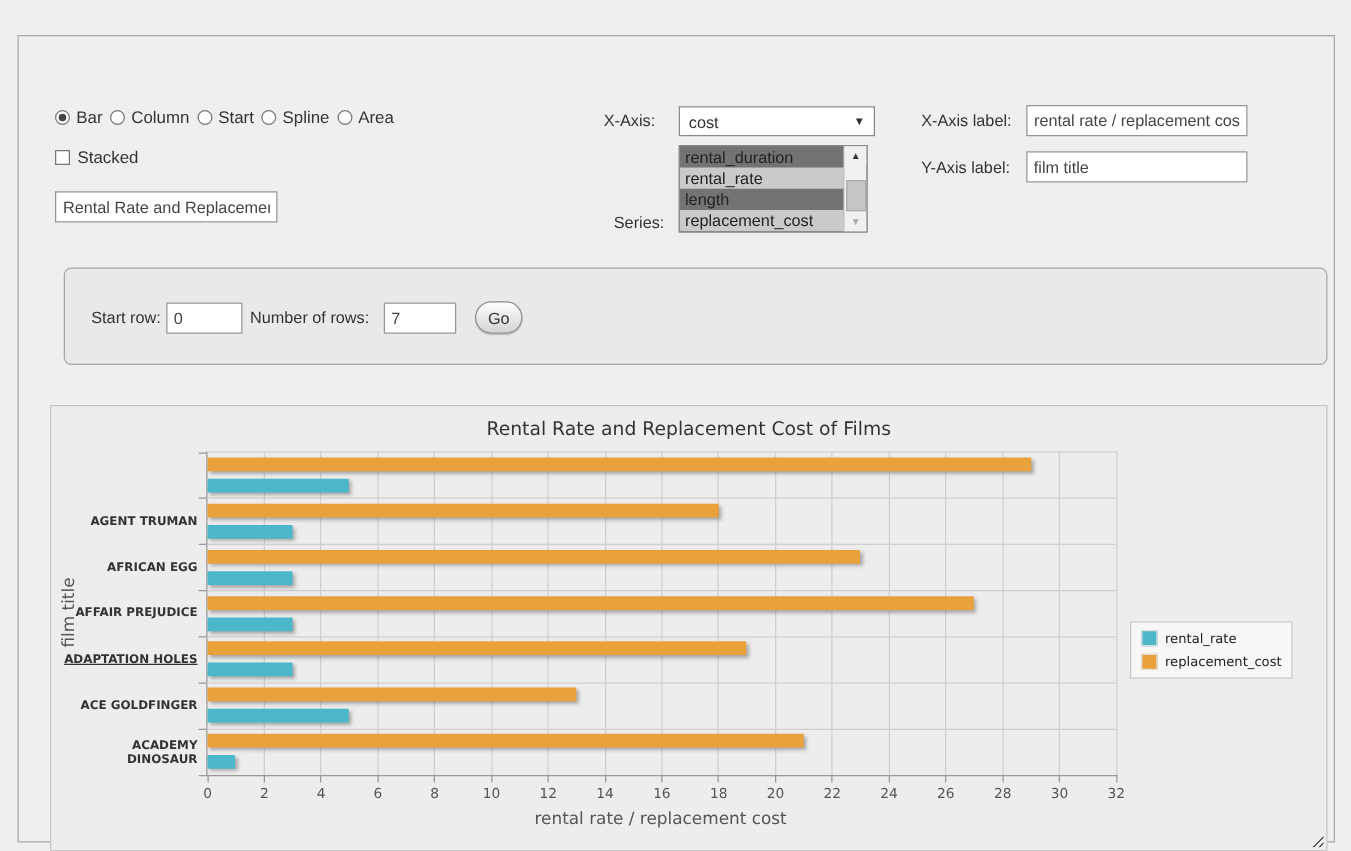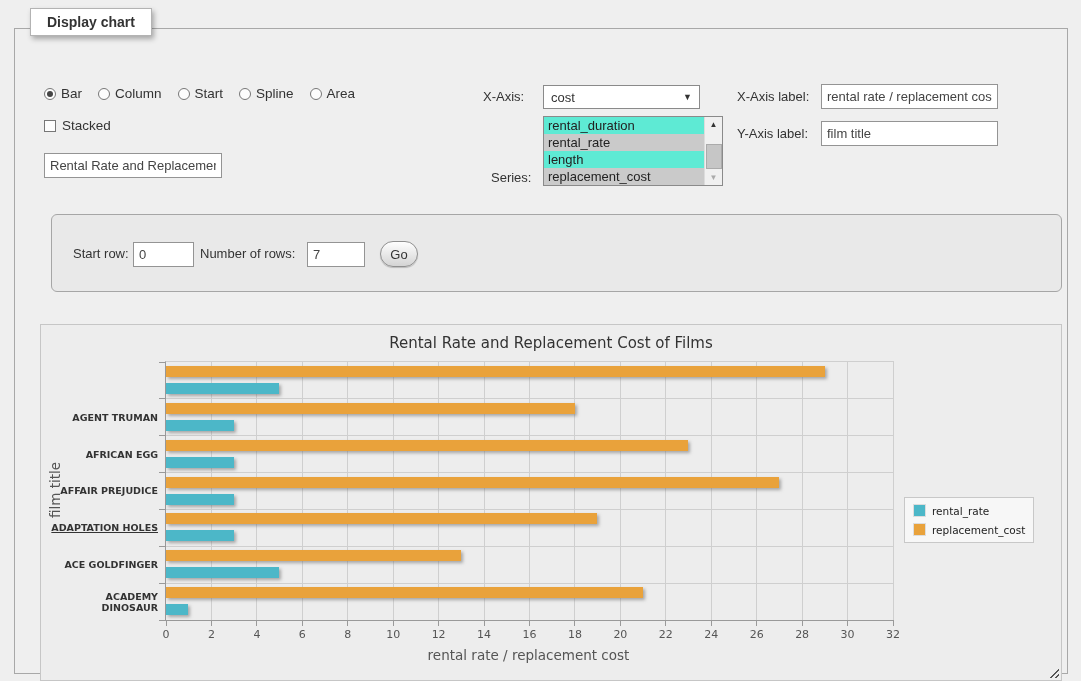--- a/index.html
+++ b/index.html
@@ -2,37 +2,37 @@
 <html><head>
 <meta charset="utf-8">
 <style>
   html,body{margin:0;padding:0;background:#efefef;}
   .canvas{position:relative;width:1081px;height:681px;background:#efefef;overflow:hidden;
           font-family:"Liberation Sans",sans-serif;color:#333;}
   .outer{position:absolute;left:14px;top:28px;width:1052px;height:644px;border:1px solid #a8a8a8;}
   .tab{position:absolute;left:30px;top:8px;z-index:3;background:#fff;border:1px solid #b3b3b3;
        padding:5px 16px;font-size:14px;font-weight:bold;color:#333;box-shadow:2px 3px 5px rgba(0,0,0,.3);}
   .ctl-label{font-size:13.5px;color:#333;}
-  .radio-group{position:absolute;left:29px;top:57px;display:flex;align-items:center;gap:16px;}
+  .radio-group{position:absolute;left:29px;top:57px;display:flex;align-items:center;gap:6px;}
   .radio-item{display:inline-flex;align-items:center;gap:5px;}
   .radio{width:12px;height:12px;border:1px solid #777;border-radius:50%;background:#fdfdfd;
          display:inline-block;position:relative;box-sizing:border-box;}
   .radio.checked::after{content:'';position:absolute;left:2px;top:2px;right:2px;bottom:2px;
          background:#444;border-radius:50%;}
   .stacked-row{position:absolute;left:29px;top:89px;display:flex;align-items:center;gap:6px;}
   .checkbox{width:12px;height:12px;border:1px solid #777;background:#fdfdfd;display:inline-block;box-sizing:border-box;}
   input.txt{border:1px solid #949494;background:#fff;font-family:"Liberation Sans",sans-serif;
             font-size:13px;color:#444;padding:0 5px;box-sizing:border-box;height:25px;}
   .title-input{position:absolute;left:29px;top:124px;width:178px;}
   .flabel{position:absolute;font-size:13px;color:#333;}
   .select{position:absolute;left:528px;top:56px;width:157px;height:24px;background:#fff;
           border:1px solid #8a8a8a;box-sizing:border-box;display:flex;align-items:center;
           padding:0 7px;font-size:13px;color:#333;justify-content:space-between;cursor:default;}
   .select .arrow{font-size:9px;color:#333;}
-  .listbox{position:absolute;left:528px;top:87px;width:180px;height:70px;background:#5eead4;
+  .listbox{position:absolute;left:528px;top:87px;width:151px;height:70px;background:#737373;
            border:1px solid #8a8a8a;box-sizing:border-box;display:flex;}
   .list-options{flex:1;overflow:hidden;}
   .list-option{font-size:13px;color:#222;line-height:17px;height:17px;padding-left:4px;white-space:nowrap;}
   .list-option.selected{background:#cacaca;}
   .scrollbar{width:17px;background:#f0f0f0;border-left:1px solid #dcdcdc;position:relative;}
   .scroll-btn{position:absolute;left:0;width:100%;height:15px;display:flex;align-items:center;
               justify-content:center;font-size:8px;background:#f0f0f0;}
   .scroll-up{top:0;color:#333;}
   .scroll-down{bottom:0;color:#aaa;}
   .scroll-thumb{position:absolute;left:1px;top:27px;width:14px;height:23px;background:#c6c6c6;border:1px solid #ababab;}
@@ -65,23 +65,20 @@
   .legend-swatch{width:13px;height:13px;border:1px solid #ddd;box-sizing:border-box;}
   .legend-label{font-size:10.5px;color:#222;white-space:nowrap;}
   .grip{position:absolute;right:2px;bottom:2px;width:12px;height:12px;cursor:se-resize;
         background:repeating-linear-gradient(135deg,#555 0 1px,transparent 1px 3.5px);
         clip-path:polygon(100% 0,100% 100%,0 100%);}
 </style>
 </head>
 <body>
 
 <div class="canvas">
-  <div class="tab">
-    <span>Display chart</span>
-  </div>
   <div class="outer">
 
     <div class="radio-group">
         <span class="radio-item">
           <span class="radio checked"></span>
           <span class="ctl-label">Bar</span>
         </span>
         <span class="radio-item">
           <span class="radio"></span>
           <span class="ctl-label">Column</span>

